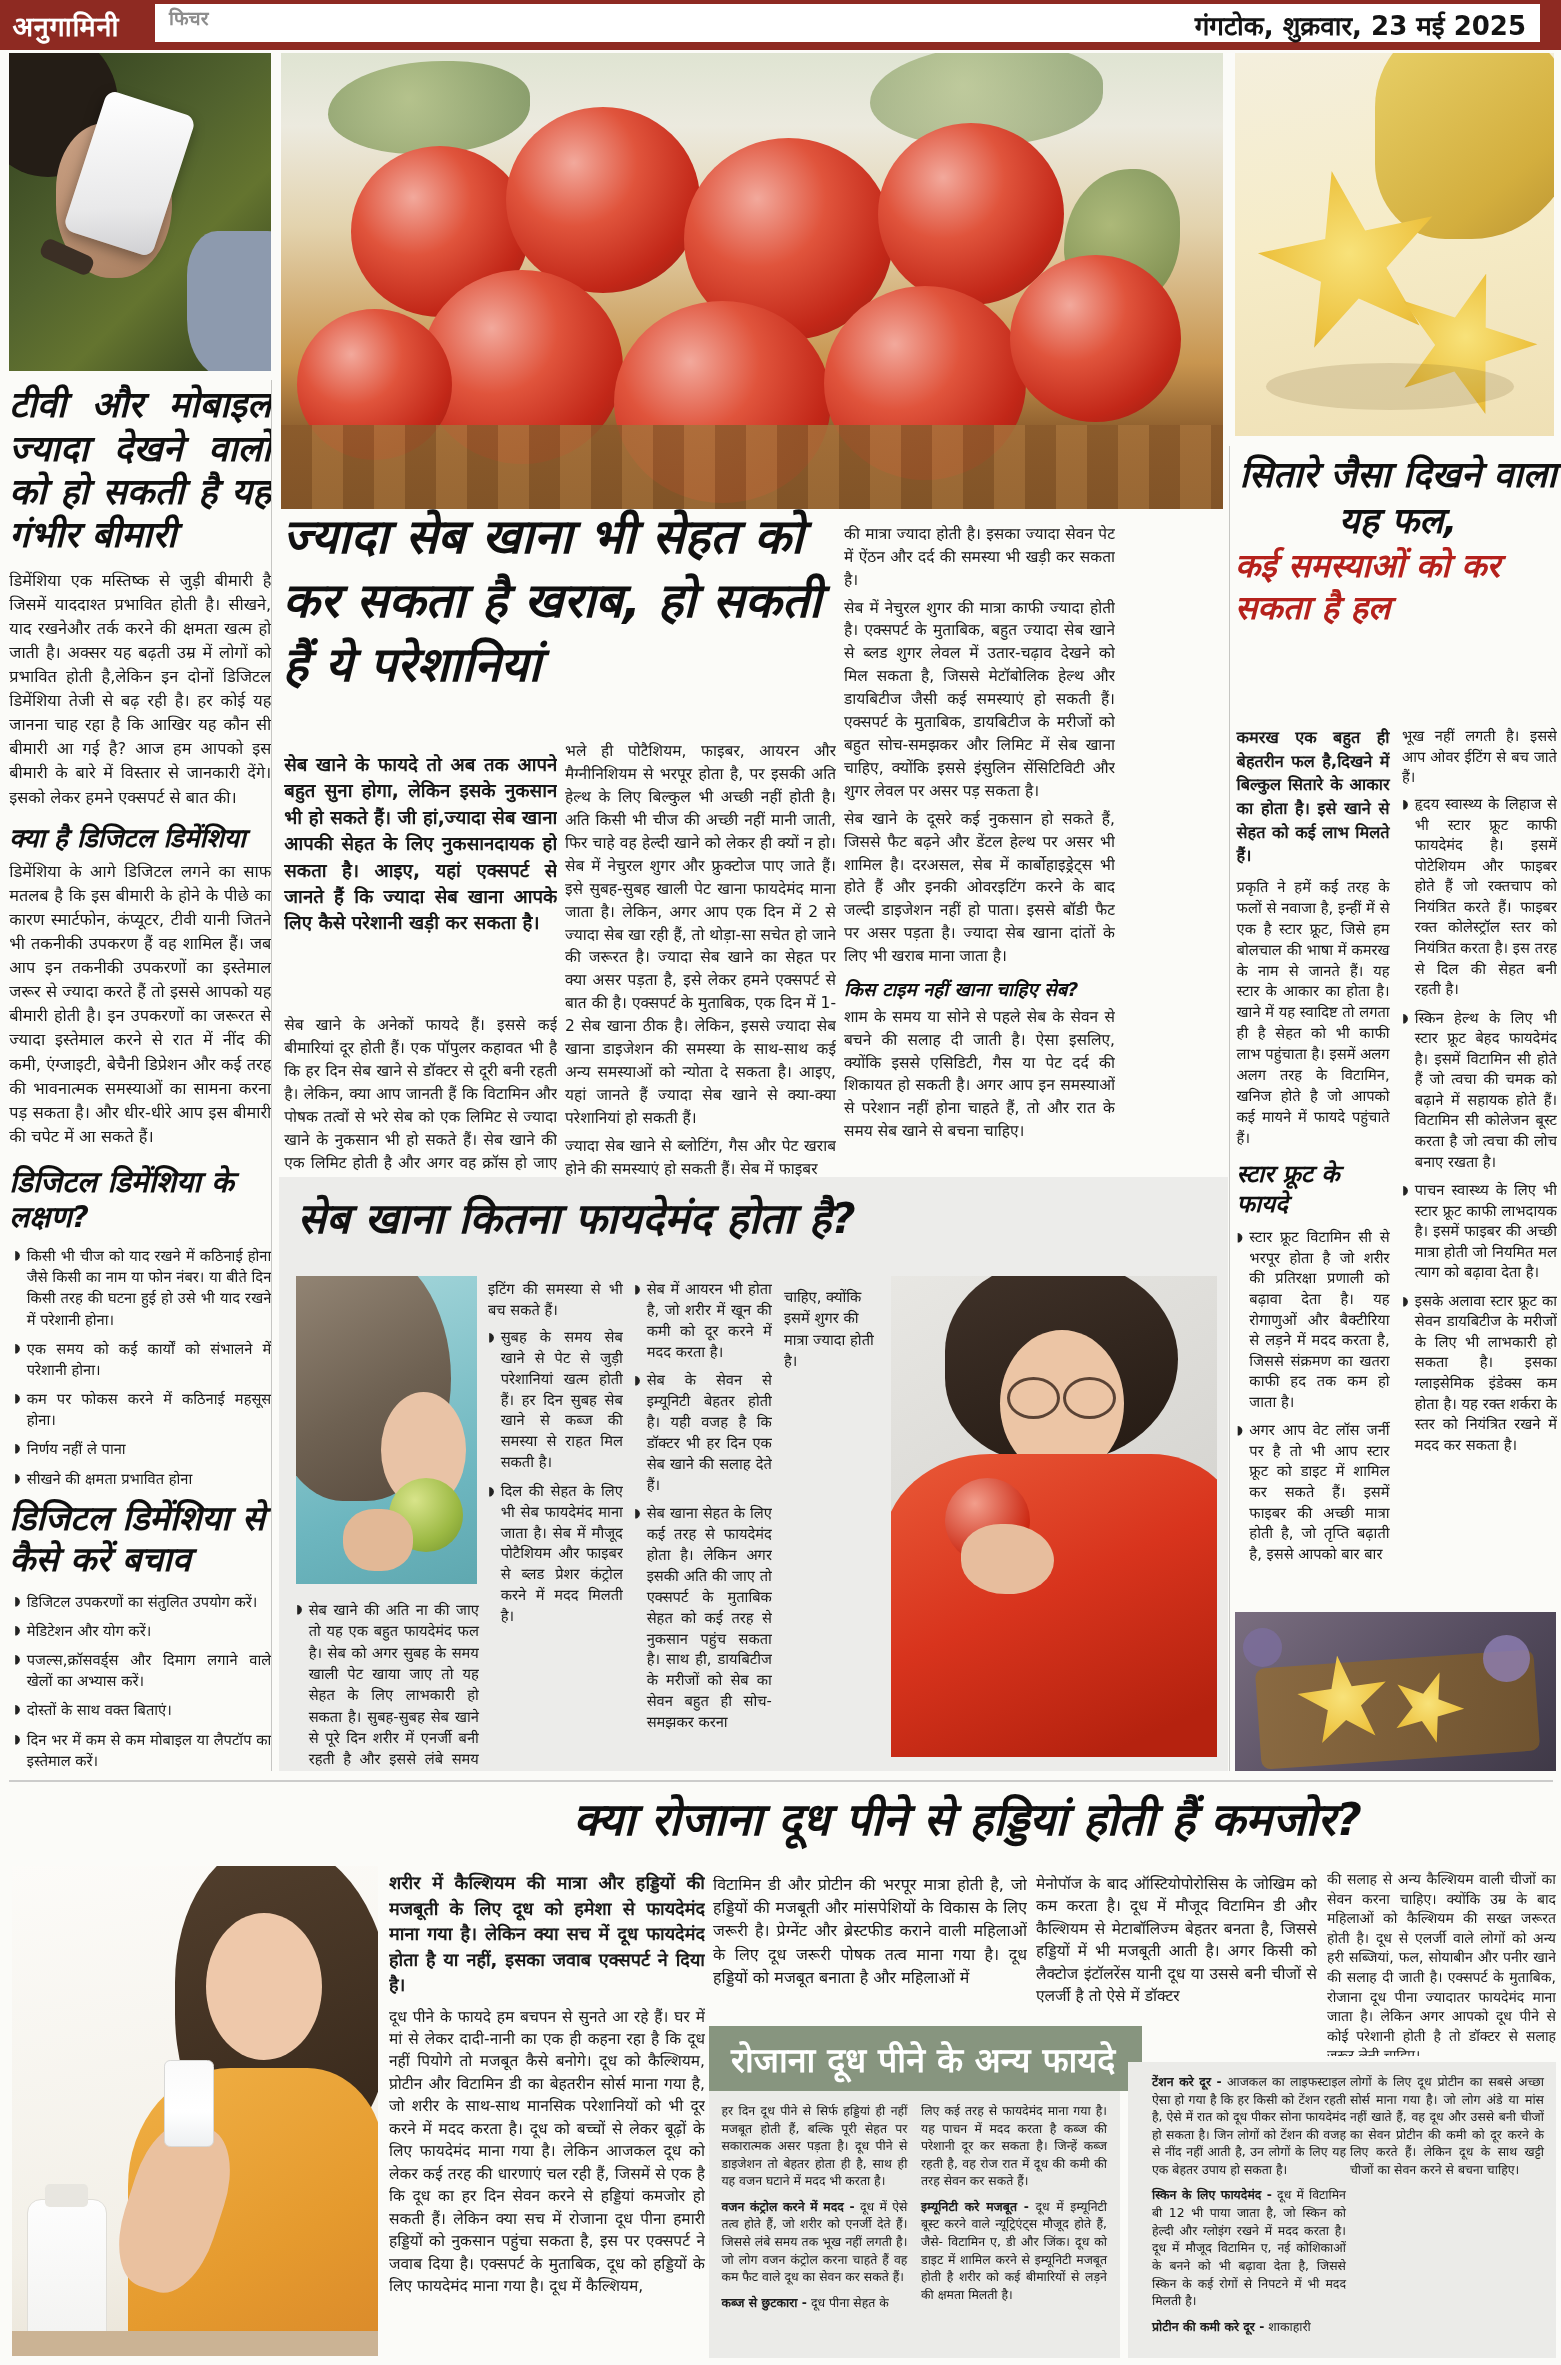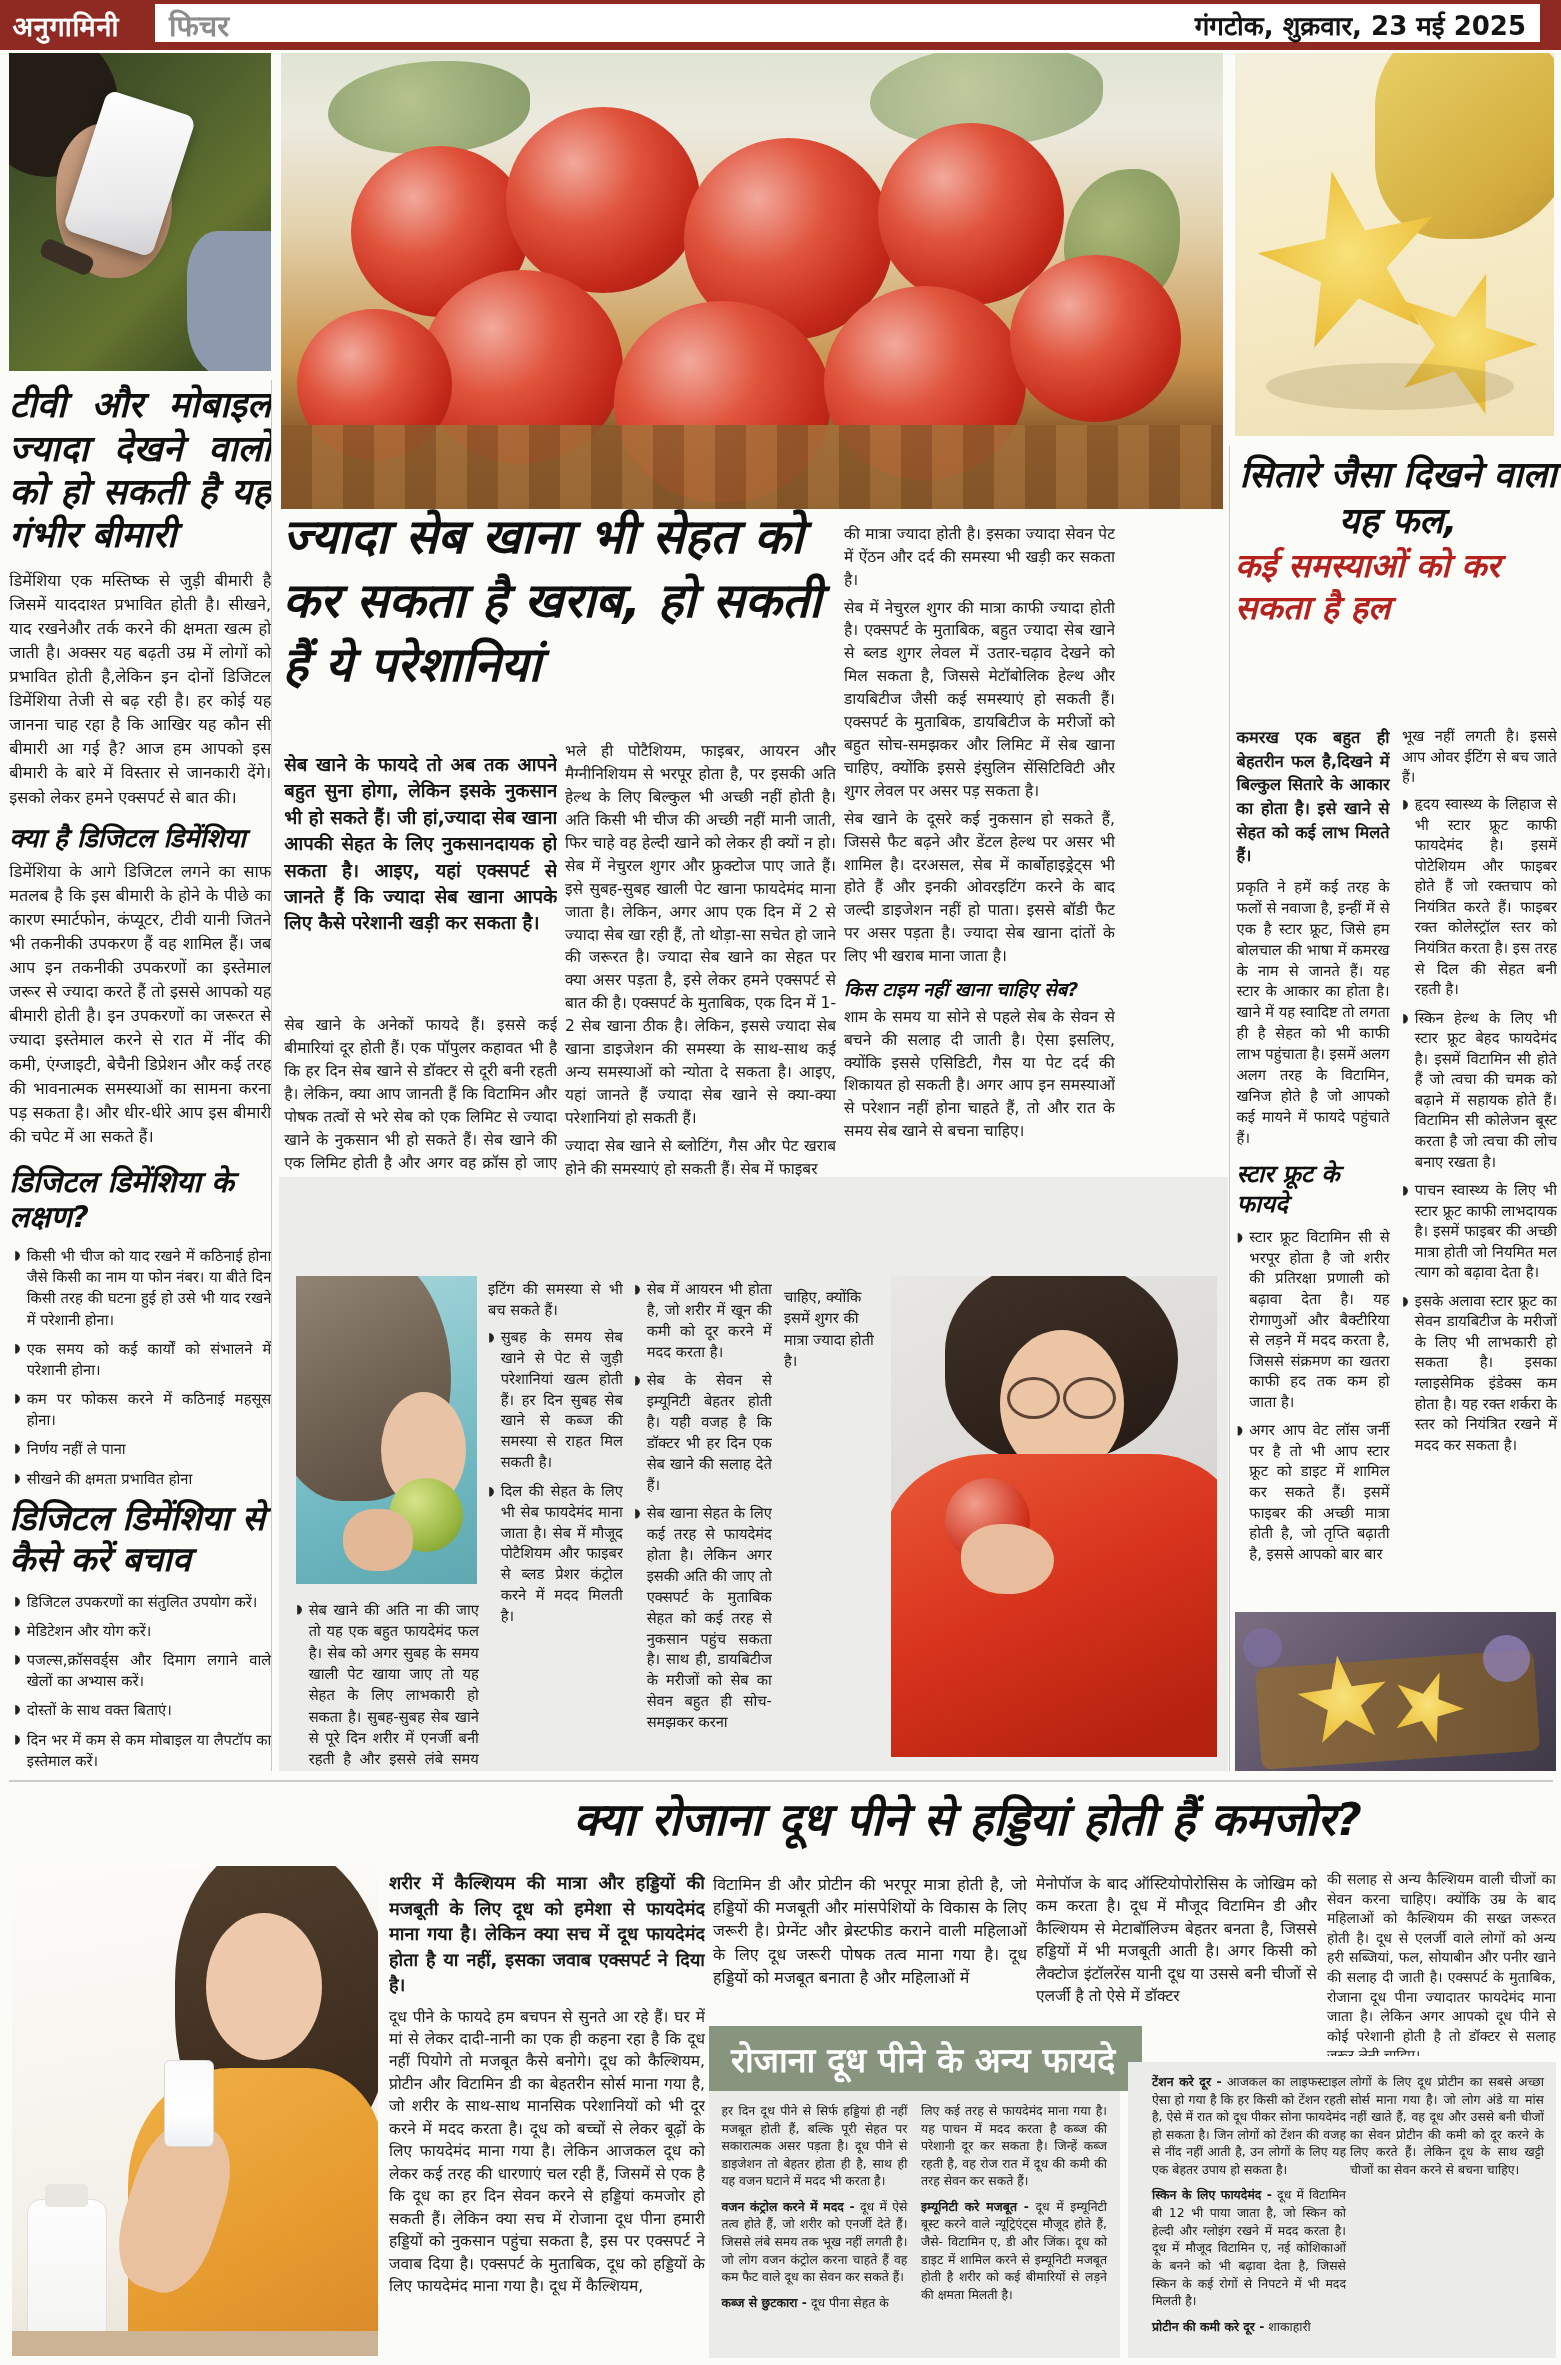--- a/index.html
+++ b/index.html
@@ -3,21 +3,21 @@
 <meta charset="utf-8">
 <style>
   html,body{margin:0;padding:0;background:#777;}
   .page{position:relative;width:1562px;height:2366px;background:#fbfbf8;overflow:hidden;
         font-family:"DejaVu Sans",sans-serif;color:#1a1a1a;}
   .abs{position:absolute;}
   
   .masthead{left:0;top:0;width:1562px;height:50px;background:#8e2a22;padding-left:28px;}
   .mast-strip{position:absolute;left:155px;top:3.9px;right:50px;bottom:8.5px;background:#ffffff;}
   .brand{position:absolute;left:12.4px;top:7px;color:#fff;font-size:27px;font-weight:700;letter-spacing:0.8px;}
-  .sectionlbl{position:absolute;left:14px;top:1.6px;color:#8d8d8d;font-size:29px;font-weight:700;}
+  .sectionlbl{position:absolute;left:14px;top:1.6px;color:#8d8d8d;font-size:19px;font-weight:700;}
   .dateline{position:absolute;right:14px;top:3.1px;color:#141414;font-size:26px;font-weight:700;}
   .pageno{position:absolute;right:9.3px;top:4.7px;color:#fff;font-size:31px;font-weight:700;}
   
   .vrule{width:0.8px;background:#c6c6c3;}
   .hrule{height:1.6px;background:#cccccb;}
   
   .hl{font-weight:700;color:#101010;font-style:italic;}
   .jus{text-align:justify;}
   .b20{font-size:15.5px;line-height:1.48;}
   .b19{font-size:14.7px;line-height:1.45;}
@@ -147,20 +147,21 @@
     </div>
     <div class="abs clip" style="left:569px;top:470px;width:271px;height:690px;">
       <div class="b20 jus" data-bind="apple.col3a">की मात्रा ज्यादा होती है। इसका ज्यादा सेवन पेट में ऐंठन और दर्द की समस्या भी खड़ी कर सकता है।</div>
       <div class="b20 jus" style="margin-top:4.7px;" data-bind="apple.col3b">सेब में नेचुरल शुगर की मात्रा काफी ज्यादा होती है। एक्सपर्ट के मुताबिक, बहुत ज्यादा सेब खाने से ब्लड शुगर लेवल में उतार-चढ़ाव देखने को मिल सकता है, जिससे मेटॉबोलिक हेल्थ और डायबिटीज जैसी कई समस्याएं हो सकती हैं। एक्सपर्ट के मुताबिक, डायबिटीज के मरीजों को बहुत सोच-समझकर और लिमिट में सेब खाना चाहिए, क्योंकि इससे इंसुलिन सेंसिटिविटी और शुगर लेवल पर असर पड़ सकता है।</div>
       <div class="b20 jus" style="margin-top:4.7px;" data-bind="apple.col3c">सेब खाने के दूसरे कई नुकसान हो सकते हैं, जिससे फैट बढ़ने और डेंटल हेल्थ पर असर भी शामिल है। दरअसल, सेब में कार्बोहाइड्रेट्स भी होते हैं और इनकी ओवरइटिंग करने के बाद जल्दी डाइजेशन नहीं हो पाता। इससे बॉडी फैट पर असर पड़ता है। ज्यादा सेब खाना दांतों के लिए भी खराब माना जाता है।</div>
       <div class="hl" style="margin-top:7.8px;font-size:18.6px;" data-bind="apple.when_heading">किस टाइम नहीं खाना चाहिए सेब?</div>
       <div class="b20 jus" style="margin-top:4.7px;" data-bind="apple.when_body">शाम के समय या सोने से पहले सेब के सेवन से बचने की सलाह दी जाती है। ऐसा इसलिए, क्योंकि इससे एसिडिटी, गैस या पेट दर्द की शिकायत हो सकती है। अगर आप इन समस्याओं से परेशान नहीं होना चाहते हैं, तो और रात के समय सेब खाने से बचना चाहिए।</div>
     </div>
 
     <div class="abs clip" style="left:3.9px;top:1124px;width:949px;height:594px;background:#ececea;">
+      <div class="hl" style="position:absolute;left:18.6px;top:11px;width:775px;font-size:42px;" data-bind="apple_box.heading">सेब खाना कितना फायदेमंद होता है?</div>
 
       <div class="ph" style="left:17px;top:99px;width:181px;height:308px;background:linear-gradient(160deg,#a8d8dc,#6db6bf 70%,#5fa8b0);">
         <div class="blob" style="left:-23px;top:-31px;width:178px;height:256px;border-radius:40% 60% 55% 45%;background:linear-gradient(150deg,#9b8d7c,#6e6152 60%,#57493c);"></div>
         <div class="blob" style="left:85px;top:116px;width:85px;height:116px;border-radius:50%;background:#e9c3a6;"></div>
         <div class="blob" style="left:93px;top:202px;width:74px;height:74px;border-radius:50%;background:radial-gradient(circle at 35% 30%,#d8e48a,#9cb944 60%,#71922c);"></div>
         <div class="blob" style="left:47px;top:233px;width:70px;height:62px;border-radius:45%;background:#e2b896;"></div>
       </div>
       <div class="b19" style="position:absolute;left:17px;top:422px;width:183px;">
         <div class="bullet-item">
             <span class="bi">◗</span>

